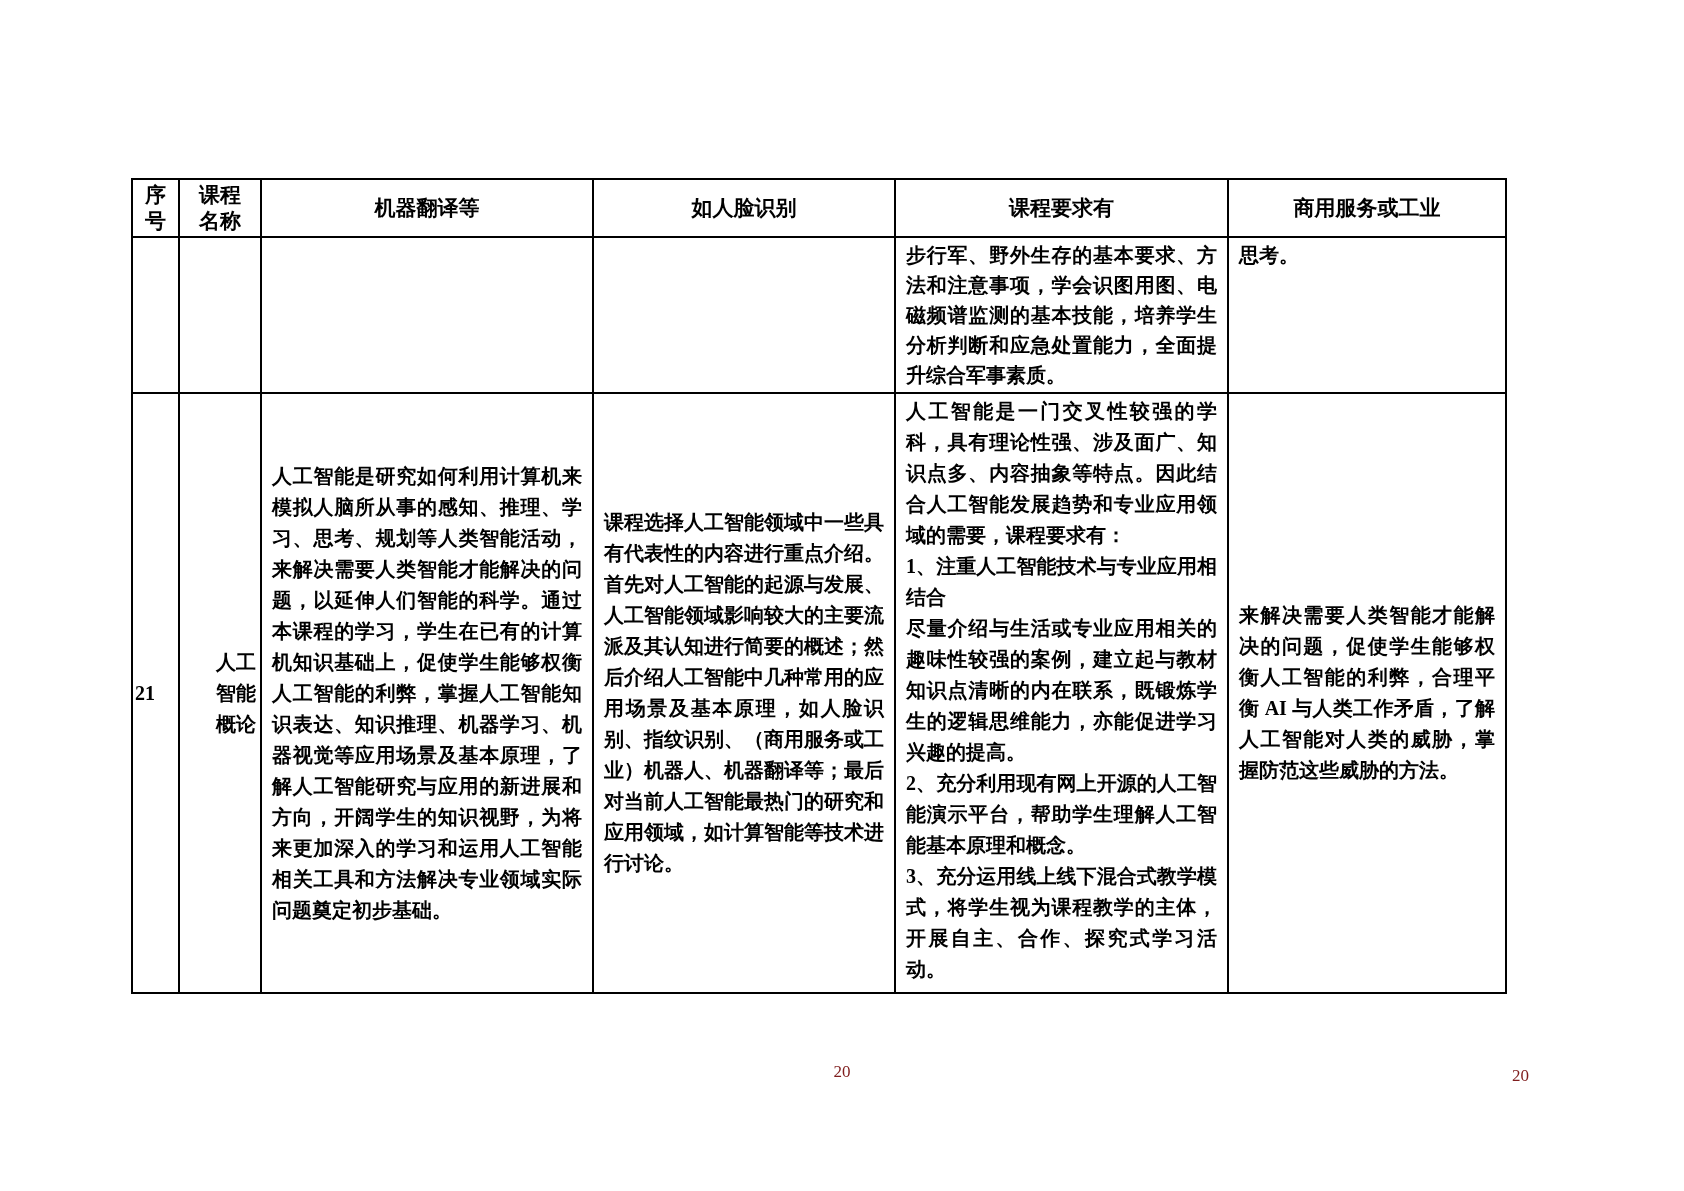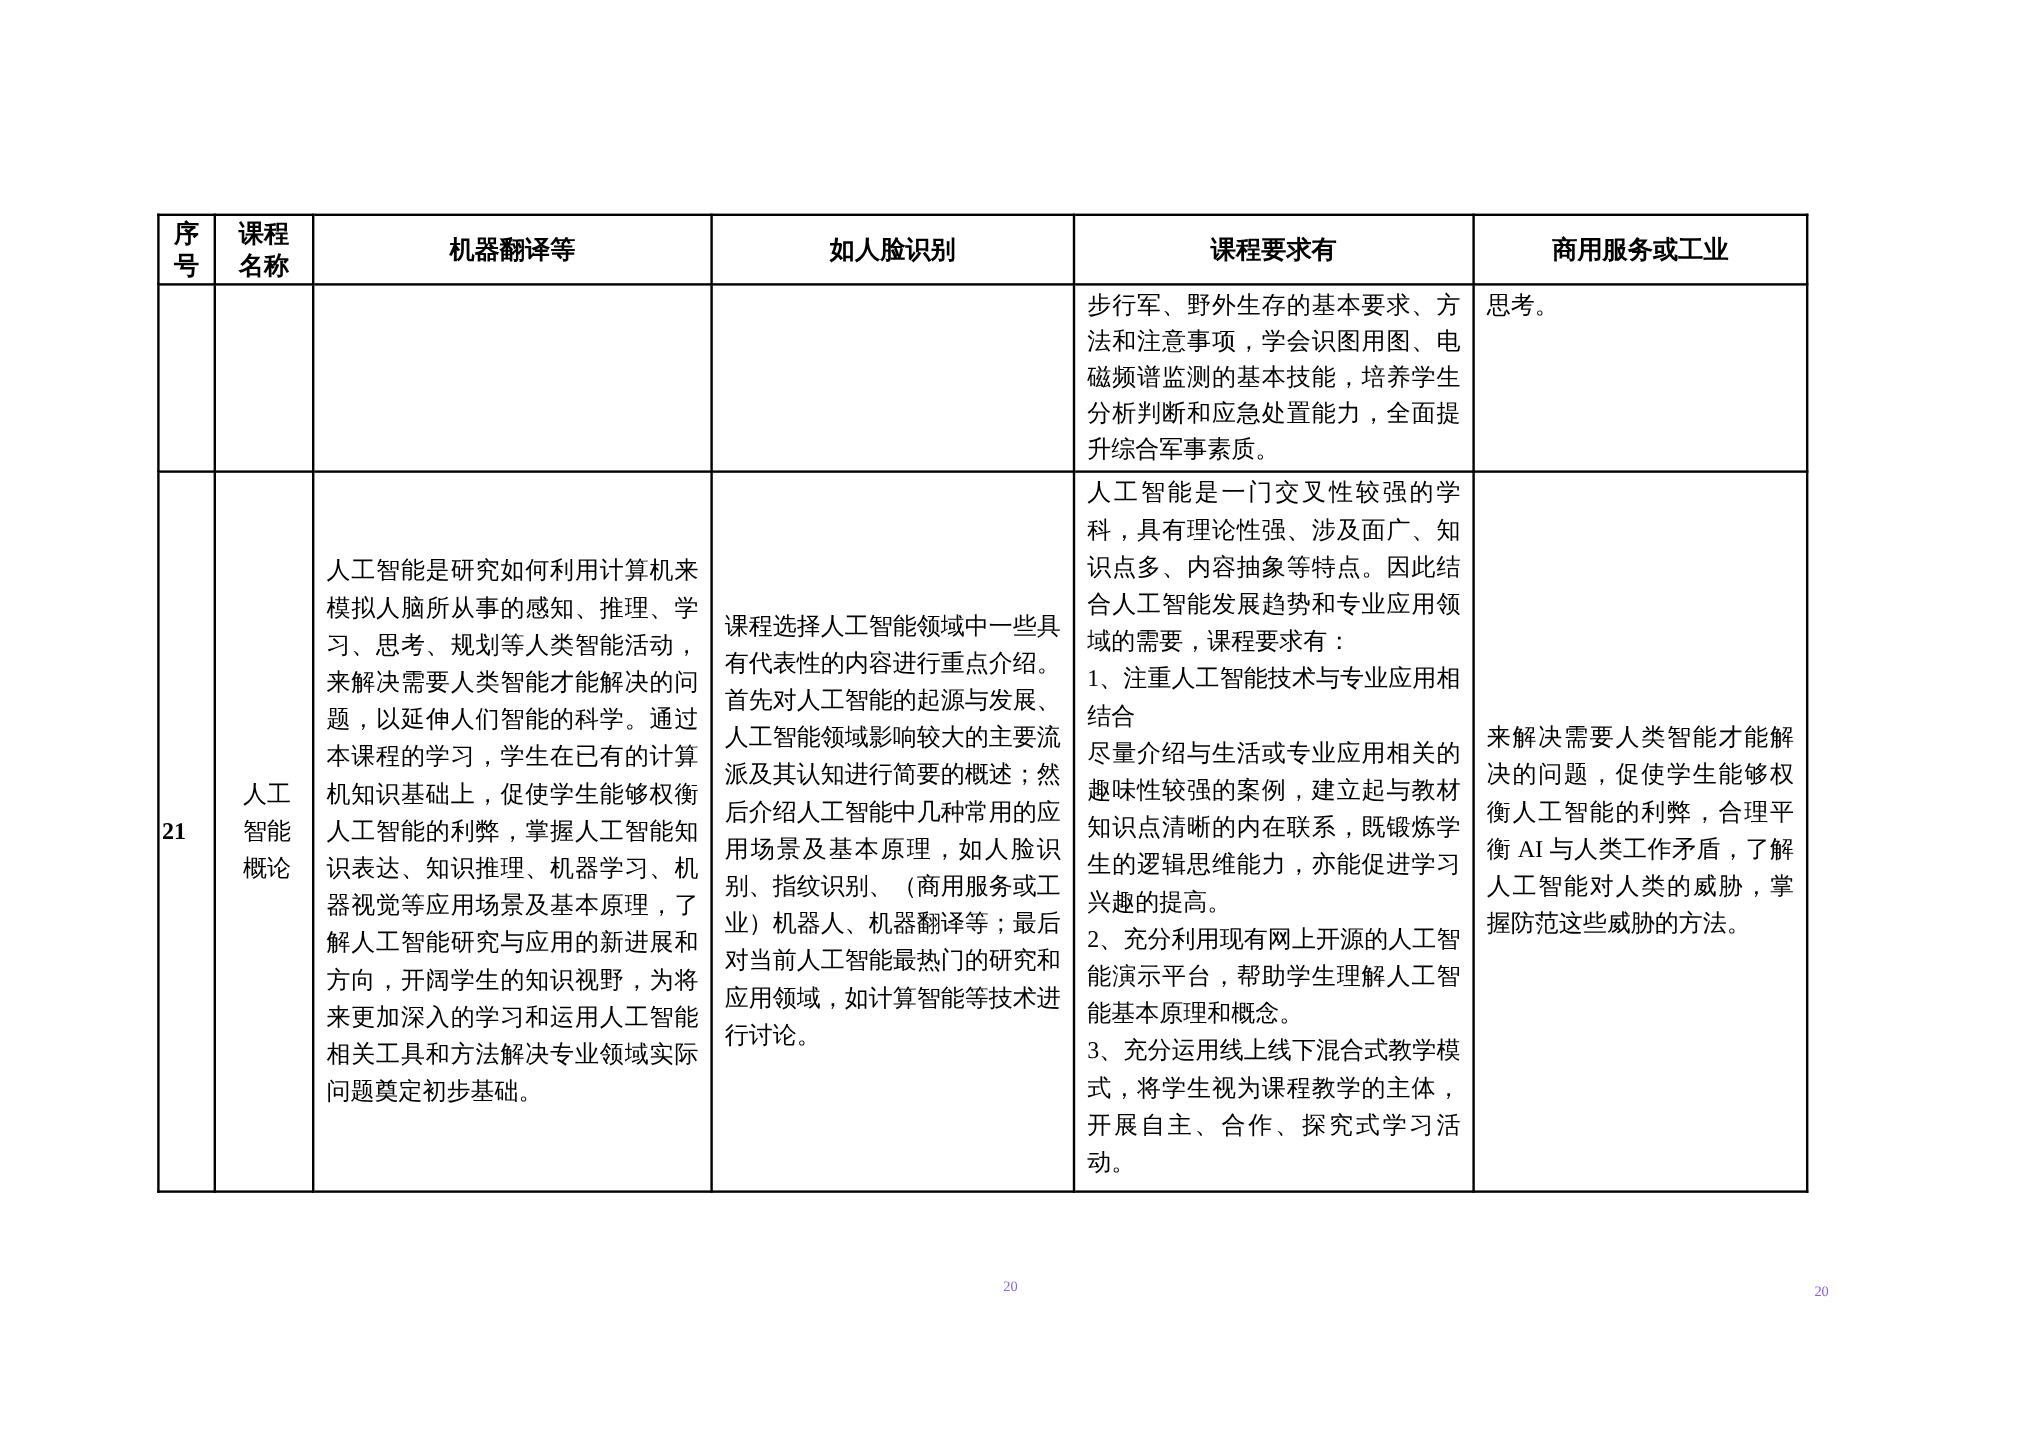--- a/index.html
+++ b/index.html
@@ -19,20 +19,21 @@
     top: 178px;
     width: 1374px;
     border-collapse: collapse;
     table-layout: fixed;
   }
   .course-table th,
   .course-table td {
     border: 2px solid #000000;
     color: #000000;
     overflow: hidden;
+    font-weight: bold;
   }
   .course-table th {
     font-weight: bold;
     font-size: 21px;
     line-height: 26px;
     text-align: center;
     vertical-align: middle;
     white-space: pre-line;
     height: 58px;
     padding: 2px;
@@ -50,32 +51,32 @@
     vertical-align: top;
     line-height: 30px;
   }
   tr.course-row { height: 600px; }
   td.cell-no {
     text-align: left;
     font-weight: bold;
     padding: 2px;
   }
   td.cell-name {
-    text-align: center;
+    text-align: right;
     padding-left: 9px;
     padding-right: 4px;
   }
   td.cell-requirements {
     vertical-align: top;
   }
   .page-number {
     position: absolute;
-    font-size: 12px;
+    font-size: 17px;
     line-height: 20px;
-    color: #8b5cf6;
+    color: #7f1d1d;
   }
   .page-number.center {
     left: 0;
     right: 0;
     top: 1062px;
     text-align: center;
   }
   .page-number.right {
     left: 1512px;
     top: 1066px;

